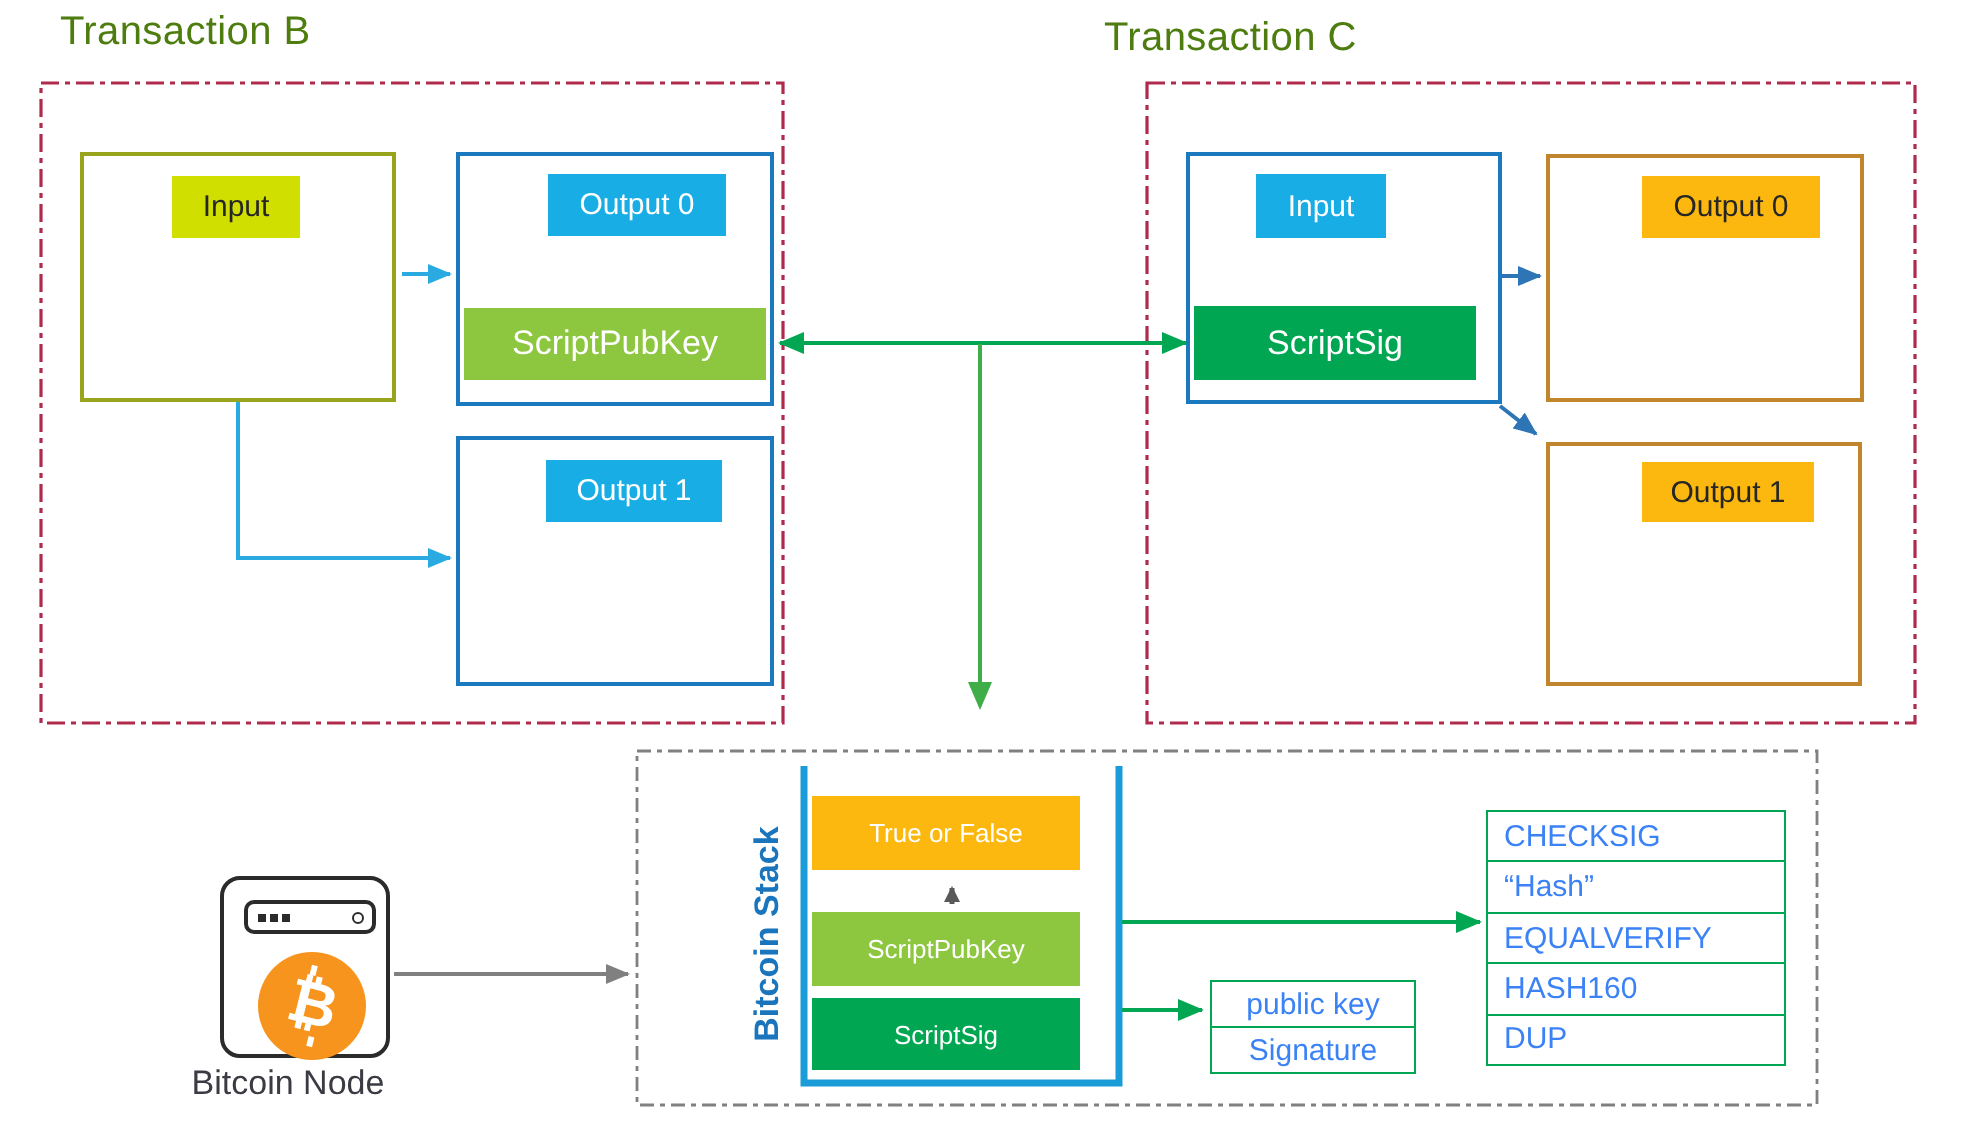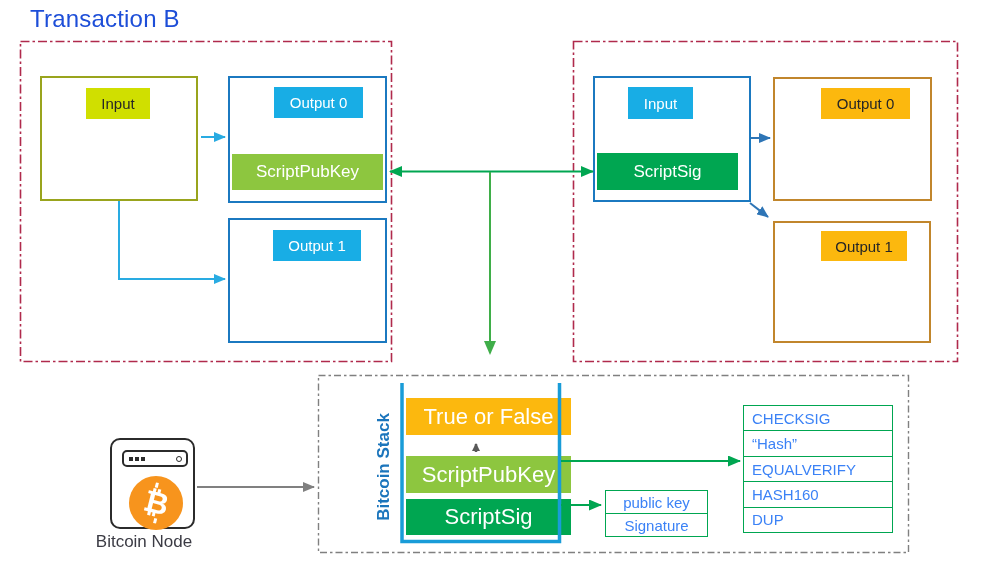--- a/index.html
+++ b/index.html
@@ -1,36 +1,36 @@
 <!DOCTYPE html>
 <html><head>
 <meta charset="utf-8">
 <style>
   html,body { margin:0; padding:0; background:#fff; }
   .canvas {
     position:relative; width:986px; height:561px; background:#ffffff;
     font-family:"Liberation Sans","DejaVu Sans",sans-serif; overflow:hidden;
   }
-  .title { position:absolute; font-size:24px; color:#1d4ed8; letter-spacing:.2px;text-align:right; }
+  .title { position:absolute; font-size:20px; color:#4d7c0f; letter-spacing:.2px;text-align:right; }
   .box  { position:absolute; background:#ffffff; box-sizing:border-box; }
   .b-blue  { border:2px solid #1b79c0; }
   .b-olive { border:2px solid #99a41d; }
   .b-gold  { border:2px solid #c1862c; }
   .lbl {
     position:absolute; display:flex; align-items:center; justify-content:center;
     font-size:15px; box-sizing:border-box; white-space:nowrap;
   }
   .lbl-yellow { background:#d0df00; color:#262626; }
   .lbl-cyan   { background:#18ade5; color:#ffffff; }
   .lbl-amber  { background:#fcb80e; color:#262626; }
   .lbl-lgreen { background:#8dc63f; color:#ffffff; font-size:17px; }
   .lbl-green  { background:#00a651; color:#ffffff; font-size:17px; }
   .stack-item {
-    position:absolute; left:406px; width:165px; display:flex; align-items:center;
-    justify-content:center; color:#fff; font-size:22px; box-sizing:border-box;
+    position:absolute; left:406px; width:134px; display:flex; align-items:center;
+    justify-content:center; color:#fff; font-size:13px; box-sizing:border-box;
   }
   .stack-title {
     position:absolute; left:320px; top:456px; width:130px; height:22px;
     transform:rotate(-90deg); transform-origin:center;
     color:#1b75bc; font-size:17px; font-weight:bold; text-align:center;
   }
   .gtable {
     position:absolute; display:flex; flex-direction:column;
     border:1.6px solid #00a651; box-sizing:border-box; background:#fff;
     color:#3b82f6; font-size:15px;
@@ -77,20 +77,21 @@
     font-size:17px; color:#3b3b44;
   }
   svg.overlay { position:absolute; left:0; top:0; pointer-events:none; z-index:5; }
 </style>
 </head>
 <body>
 
 <div class="canvas">
 
   <div class="title" style="left:30px; top:5px;">Transaction B</div>
+  <div class="title" style="left:552px; top:8px;">Transaction C</div>
 
   <div class="box b-olive" style="left:40px; top:76px; width:158px; height:125px;"></div>
   <div class="lbl lbl-yellow" style="left:86px; top:88px; width:64px; height:31px;">Input</div>
 
   <div class="box b-blue" style="left:228px; top:76px; width:159px; height:127px;"></div>
   <div class="lbl lbl-cyan" style="left:274px; top:87px; width:89px; height:31px;">Output 0</div>
   <div class="lbl lbl-lgreen" style="left:232px; top:154px; width:151px; height:36px;">ScriptPubKey</div>
 
   <div class="box b-blue" style="left:228px; top:218px; width:159px; height:125px;"></div>
   <div class="lbl lbl-cyan" style="left:273px; top:230px; width:88px; height:31px;">Output 1</div>

